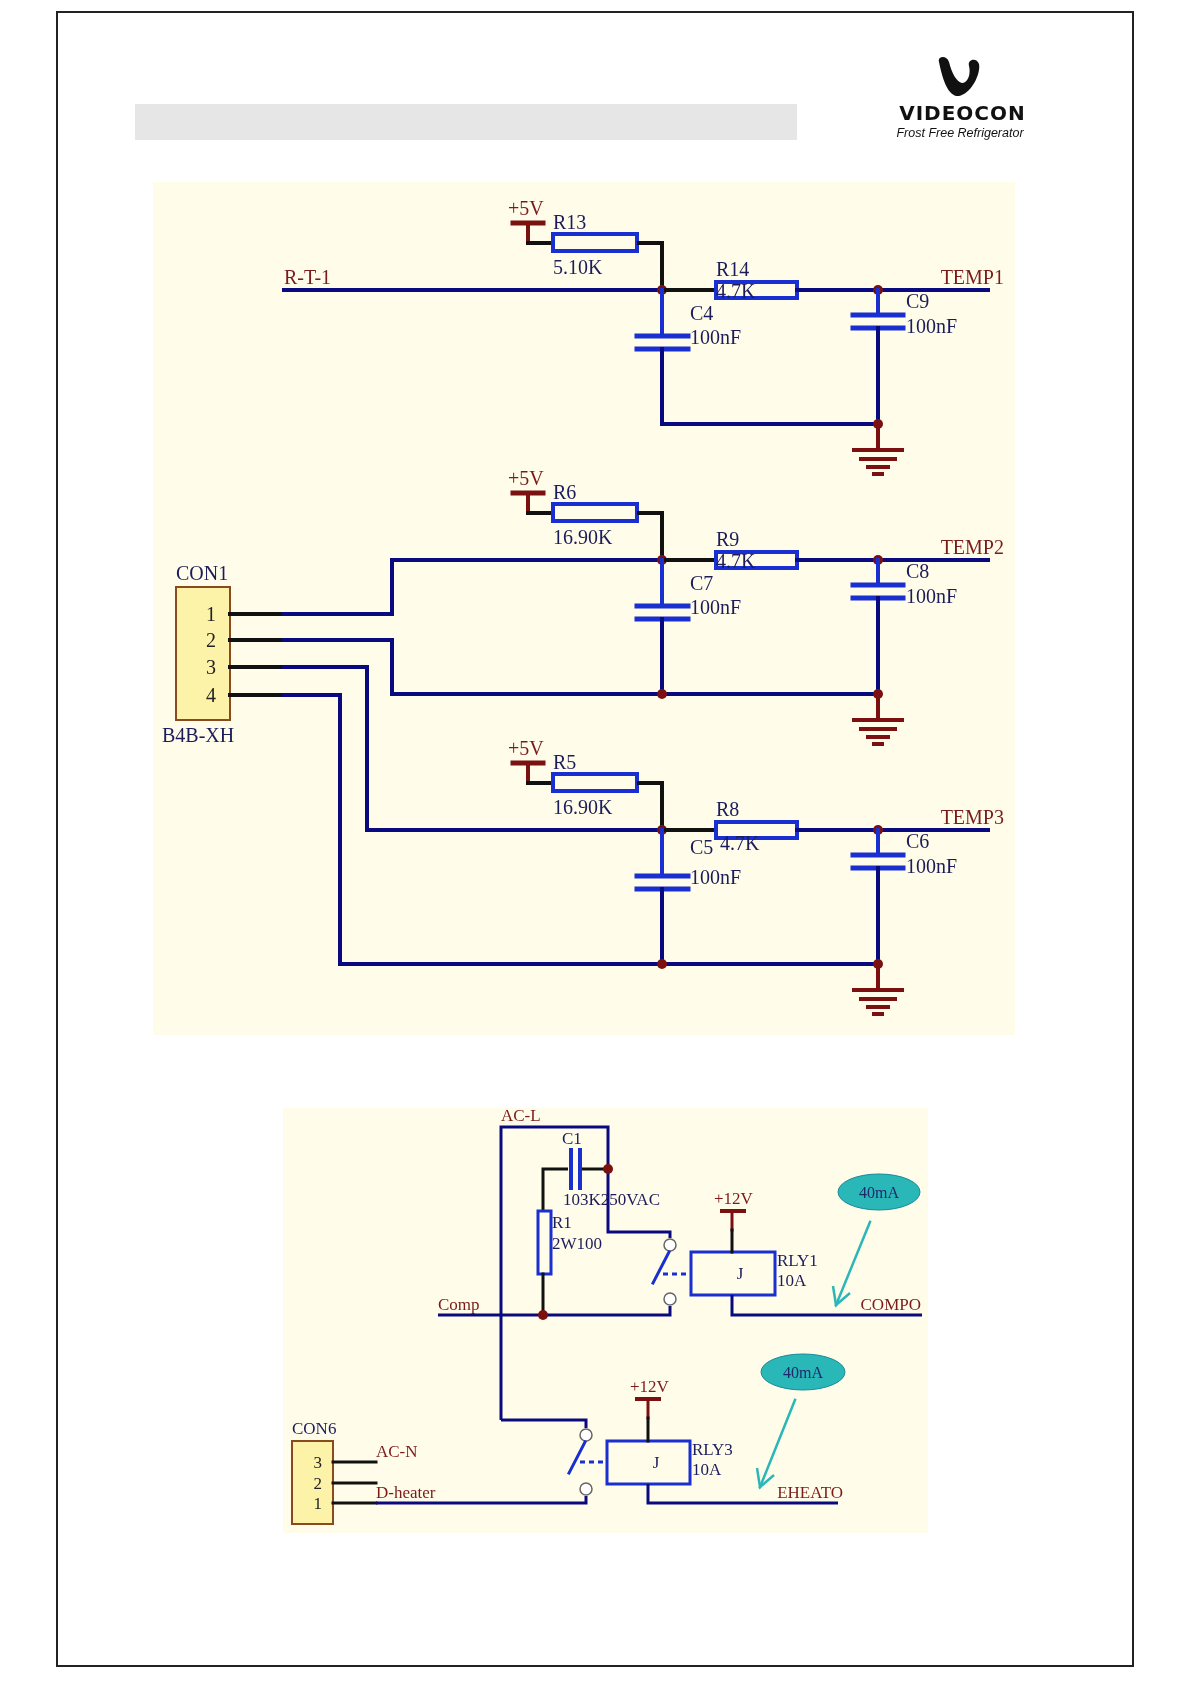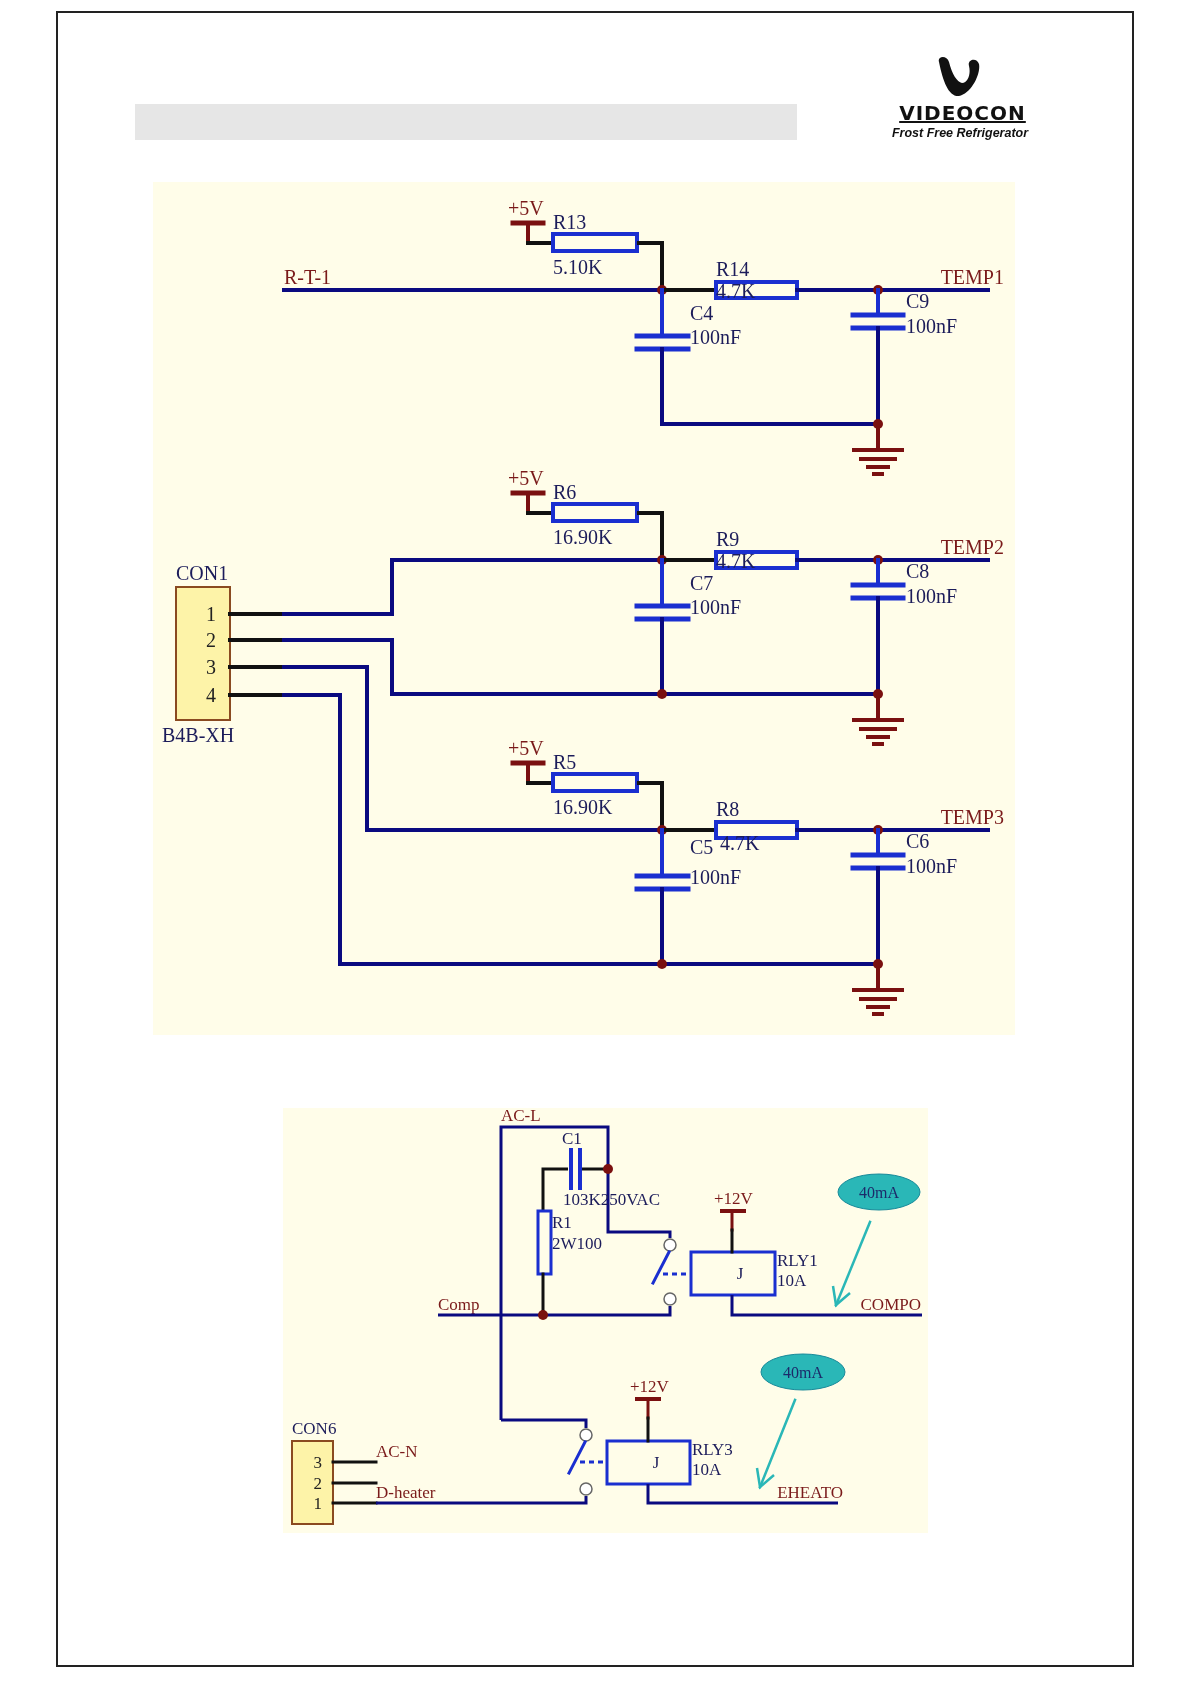--- a/index.html
+++ b/index.html
@@ -1,22 +1,22 @@
 <!DOCTYPE html>
 <html><head>
 <meta charset="utf-8">
 <style>
   html,body{margin:0;padding:0;background:#ffffff;}
   body{width:1191px;height:1684px;position:relative;overflow:hidden;font-family:"Liberation Serif",serif;}
   .page-border{position:absolute;left:56px;top:11px;width:1078px;height:1656px;border:2px solid #222;box-sizing:border-box;}
   .title-bar{position:absolute;left:135px;top:104px;width:662px;height:36px;background:#e6e6e6;}
   .logo{position:absolute;left:885px;top:52px;width:150px;height:92px;}
   .logo-mark{position:absolute;left:50px;top:4px;width:48px;height:42px;}
-  .logo-word{position:absolute;left:5px;top:50px;width:145px;font-family:"DejaVu Sans",sans-serif;font-weight:bold;font-size:20px;letter-spacing:1px;color:#111;text-align:center;line-height:22px;text-decoration:underline;}
-  .logo-tag{position:absolute;left:0;top:74px;width:150px;font-family:"Liberation Sans",sans-serif;font-style:italic;font-size:12.5px;color:#111;text-align:center;font-weight:bold;}
+  .logo-word{position:absolute;left:5px;top:50px;width:145px;font-family:"DejaVu Sans",sans-serif;font-weight:bold;font-size:20px;letter-spacing:1px;color:#111;text-align:center;line-height:22px;}
+  .logo-tag{position:absolute;left:0;top:74px;width:150px;font-family:"Liberation Sans",sans-serif;font-style:italic;font-size:12.5px;color:#111;text-align:center;}
   svg.sch{position:absolute;left:0;top:0;}
   .lbl{font-family:"Liberation Serif",serif;}
 </style>
 </head>
 <body>
 
 <div class="page-border"></div>
 <div class="title-bar"></div>
 
 <div class="logo">

